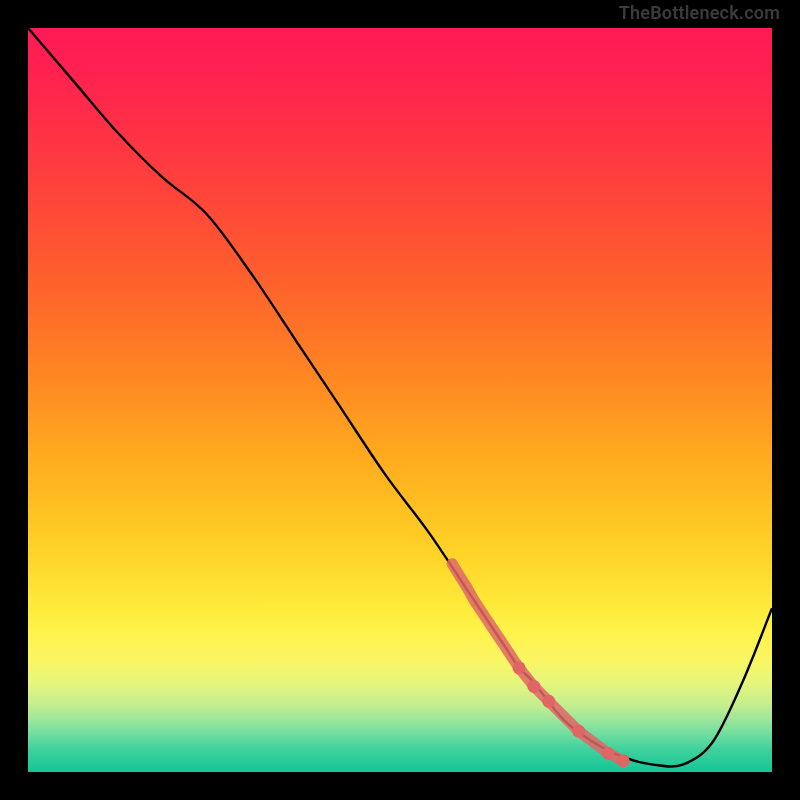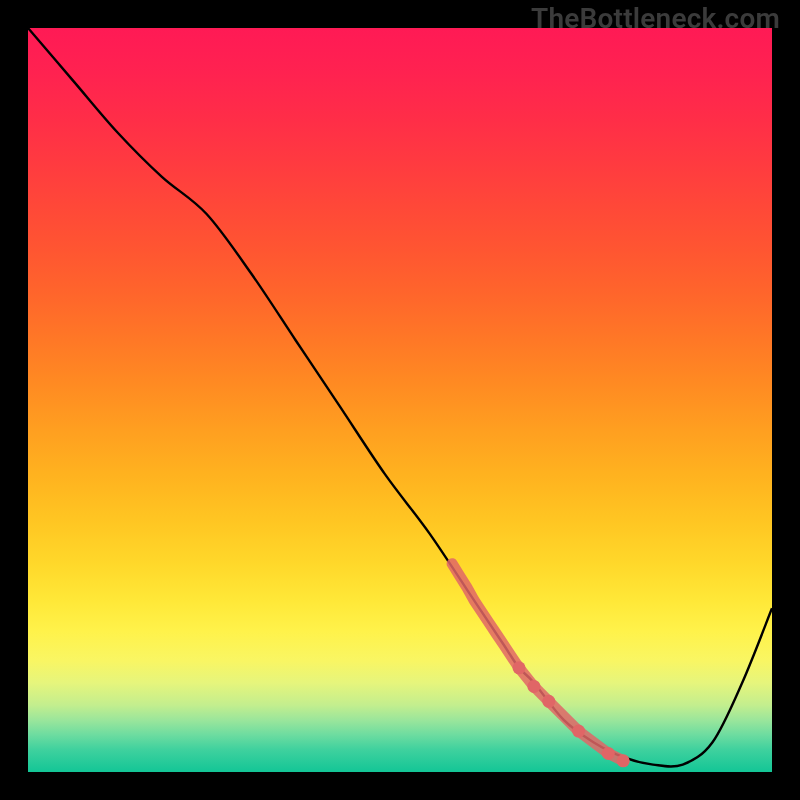--- a/index.html
+++ b/index.html
@@ -17,21 +17,21 @@
     left: 28px;
     width: 744px;           
     height: 744px;
     box-sizing: border-box;
   }
   .watermark {
     position: absolute;
     top: 2px;
     right: 20px;
     color: #3b3b3b;
-    font-size: 28px;
+    font-size: 18px;
     font-weight: 600;
     letter-spacing: 0.2px;
   }
   svg {
     display: block;
     width: 744px;
     height: 744px;
   }
 </style>
 </head>

